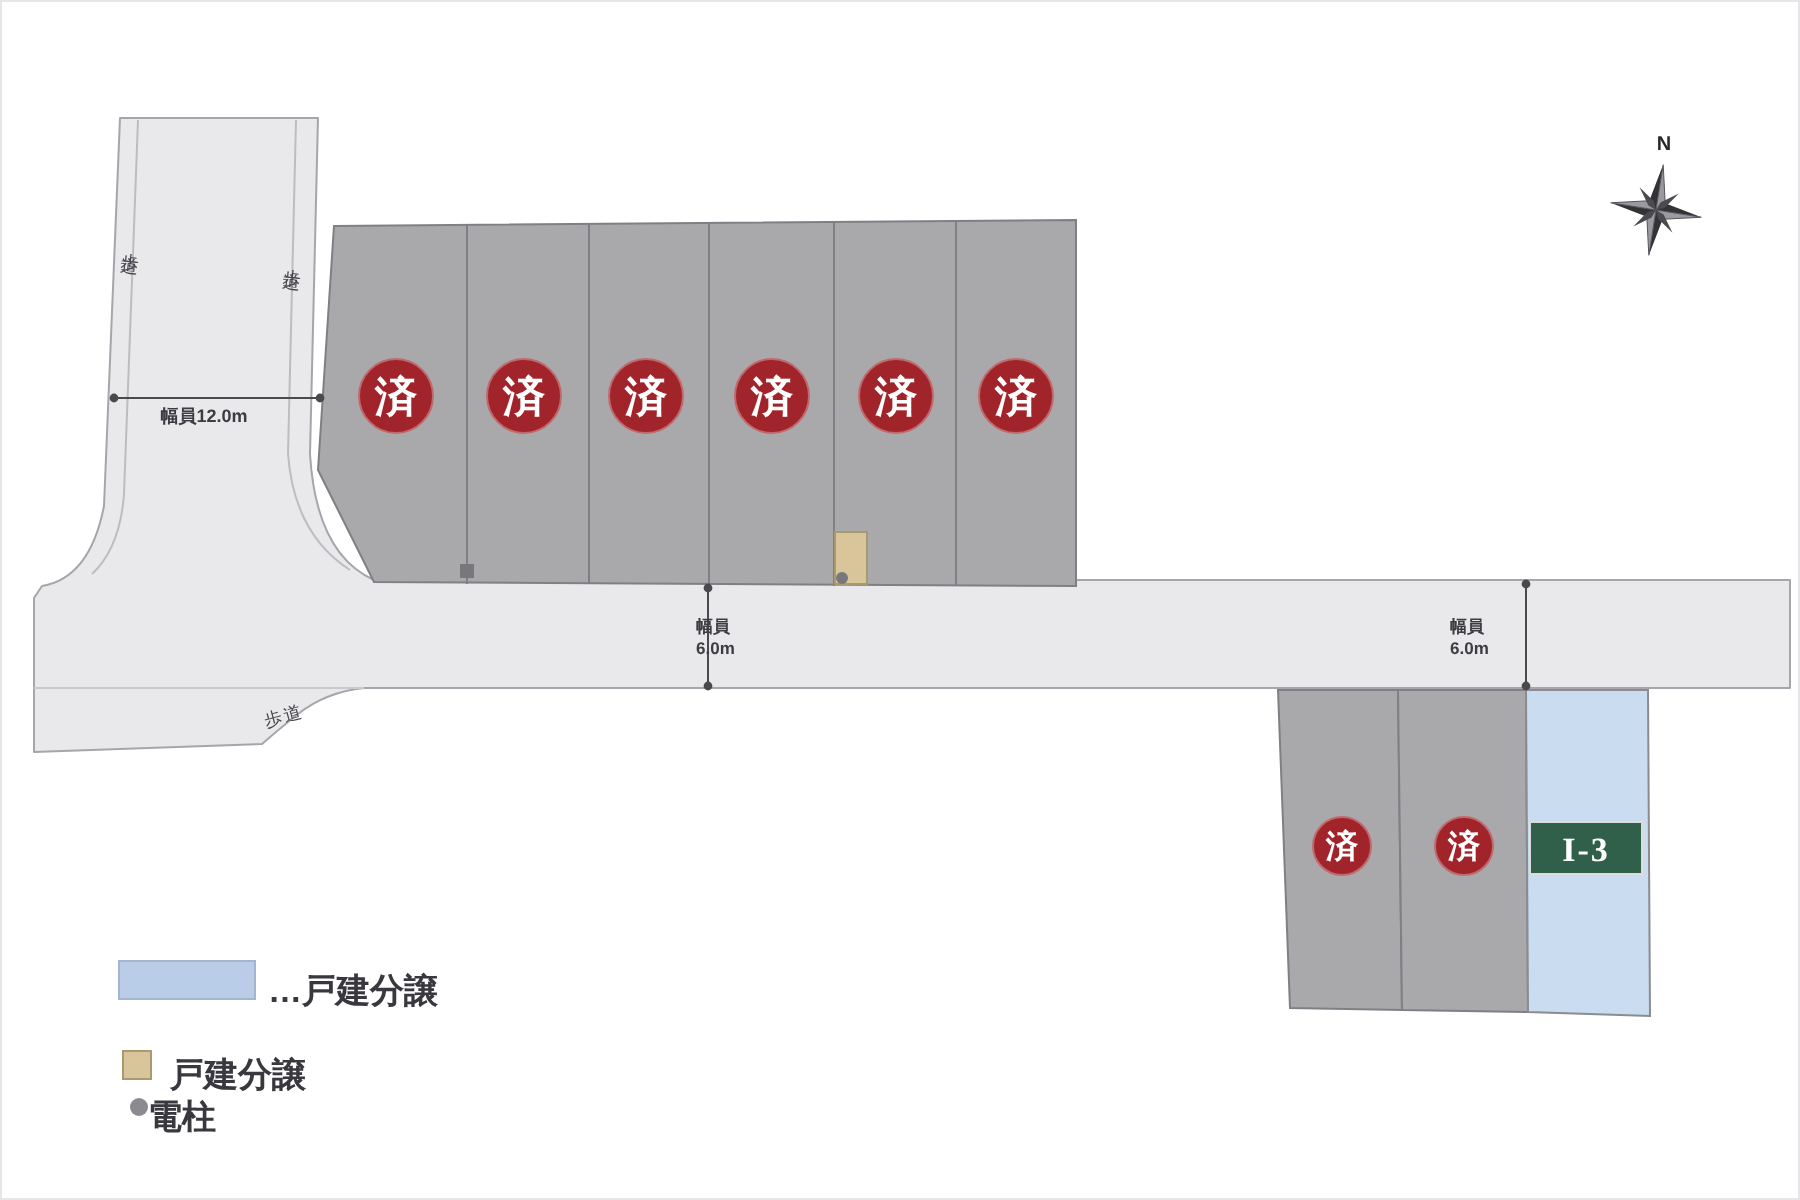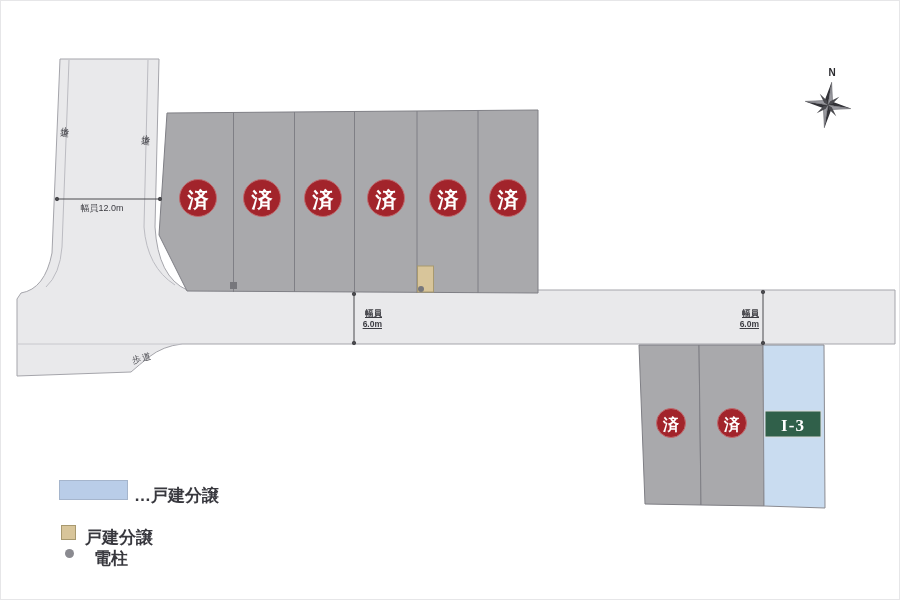--- a/index.html
+++ b/index.html
@@ -5,22 +5,22 @@
   html,body{margin:0;padding:0;background:#fff;}
   .stage{
     position:relative;width:900px;height:600px;background:#ffffff;
     font-family:"Liberation Sans",sans-serif;overflow:hidden;
     border:1px solid #e6e6e8;box-sizing:border-box;
   }
   .stage svg{position:absolute;left:0;top:0;}
   .lbl{position:absolute;color:#45454b;white-space:nowrap;}
   .road-name-v{writing-mode:vertical-rl;font-size:9px;letter-spacing:2px;transform:rotate(6deg);}
   .road-name-h{font-size:9px;letter-spacing:1px;transform:rotate(-15deg);}
-  .dim{font-size:9px;font-weight:400;color:#3c3c42;text-align:center;}
-  .dim2{font-size:8.5px;font-weight:600;color:#3c3c42;text-align:right;line-height:11px;text-decoration:underline;}
+  .dim{font-size:9px;font-weight:700;color:#3c3c42;text-align:center;}
+  .dim2{font-size:8.5px;font-weight:600;color:#3c3c42;text-align:left;line-height:11px;}
   .north{font-size:10px;font-weight:bold;color:#2a2a2e;text-align:center;}
   .legend-label{font-size:17px;font-weight:600;color:#38383e;}
   .badge-txt{font-family:sans-serif;font-weight:bold;fill:#ffffff;text-anchor:middle;dominant-baseline:central;}
   .badge-txt.big{font-size:21px;}
   .badge-txt.small{font-size:16px;}
   .plot-txt{font-family:"Liberation Serif",serif;font-weight:bold;font-size:17px;fill:#ffffff;
     text-anchor:middle;dominant-baseline:central;letter-spacing:1px;}
 </style>
 </head>
 <body>
@@ -129,16 +129,16 @@
   <div class="lbl road-name-h" style="left:131px;top:351px;">歩道</div>
 
   <div>
     <div style="position:absolute;left:58px;top:479px;width:69px;height:20px;background:#b9cde8;border:1px solid #a5b5cc;box-sizing:border-box;"></div>
     <div class="lbl legend-label" style="left:133px;top:483px;">…戸建分譲</div>
 
     <div style="position:absolute;left:60px;top:524px;width:15px;height:15px;background:#d8c59a;border:1px solid #a8996f;box-sizing:border-box;"></div>
     <div class="lbl legend-label" style="left:84px;top:525px;">戸建分譲</div>
 
     <div style="position:absolute;left:64px;top:548px;width:9px;height:9px;border-radius:50%;background:#8a8a90;"></div>
-    <div class="lbl legend-label" style="left:93px;top:546px;">電柱</div>
+    <div class="lbl legend-label" style="left:73px;top:546px;">電柱</div>
   </div>
 
 </div>
 
 </body></html>

